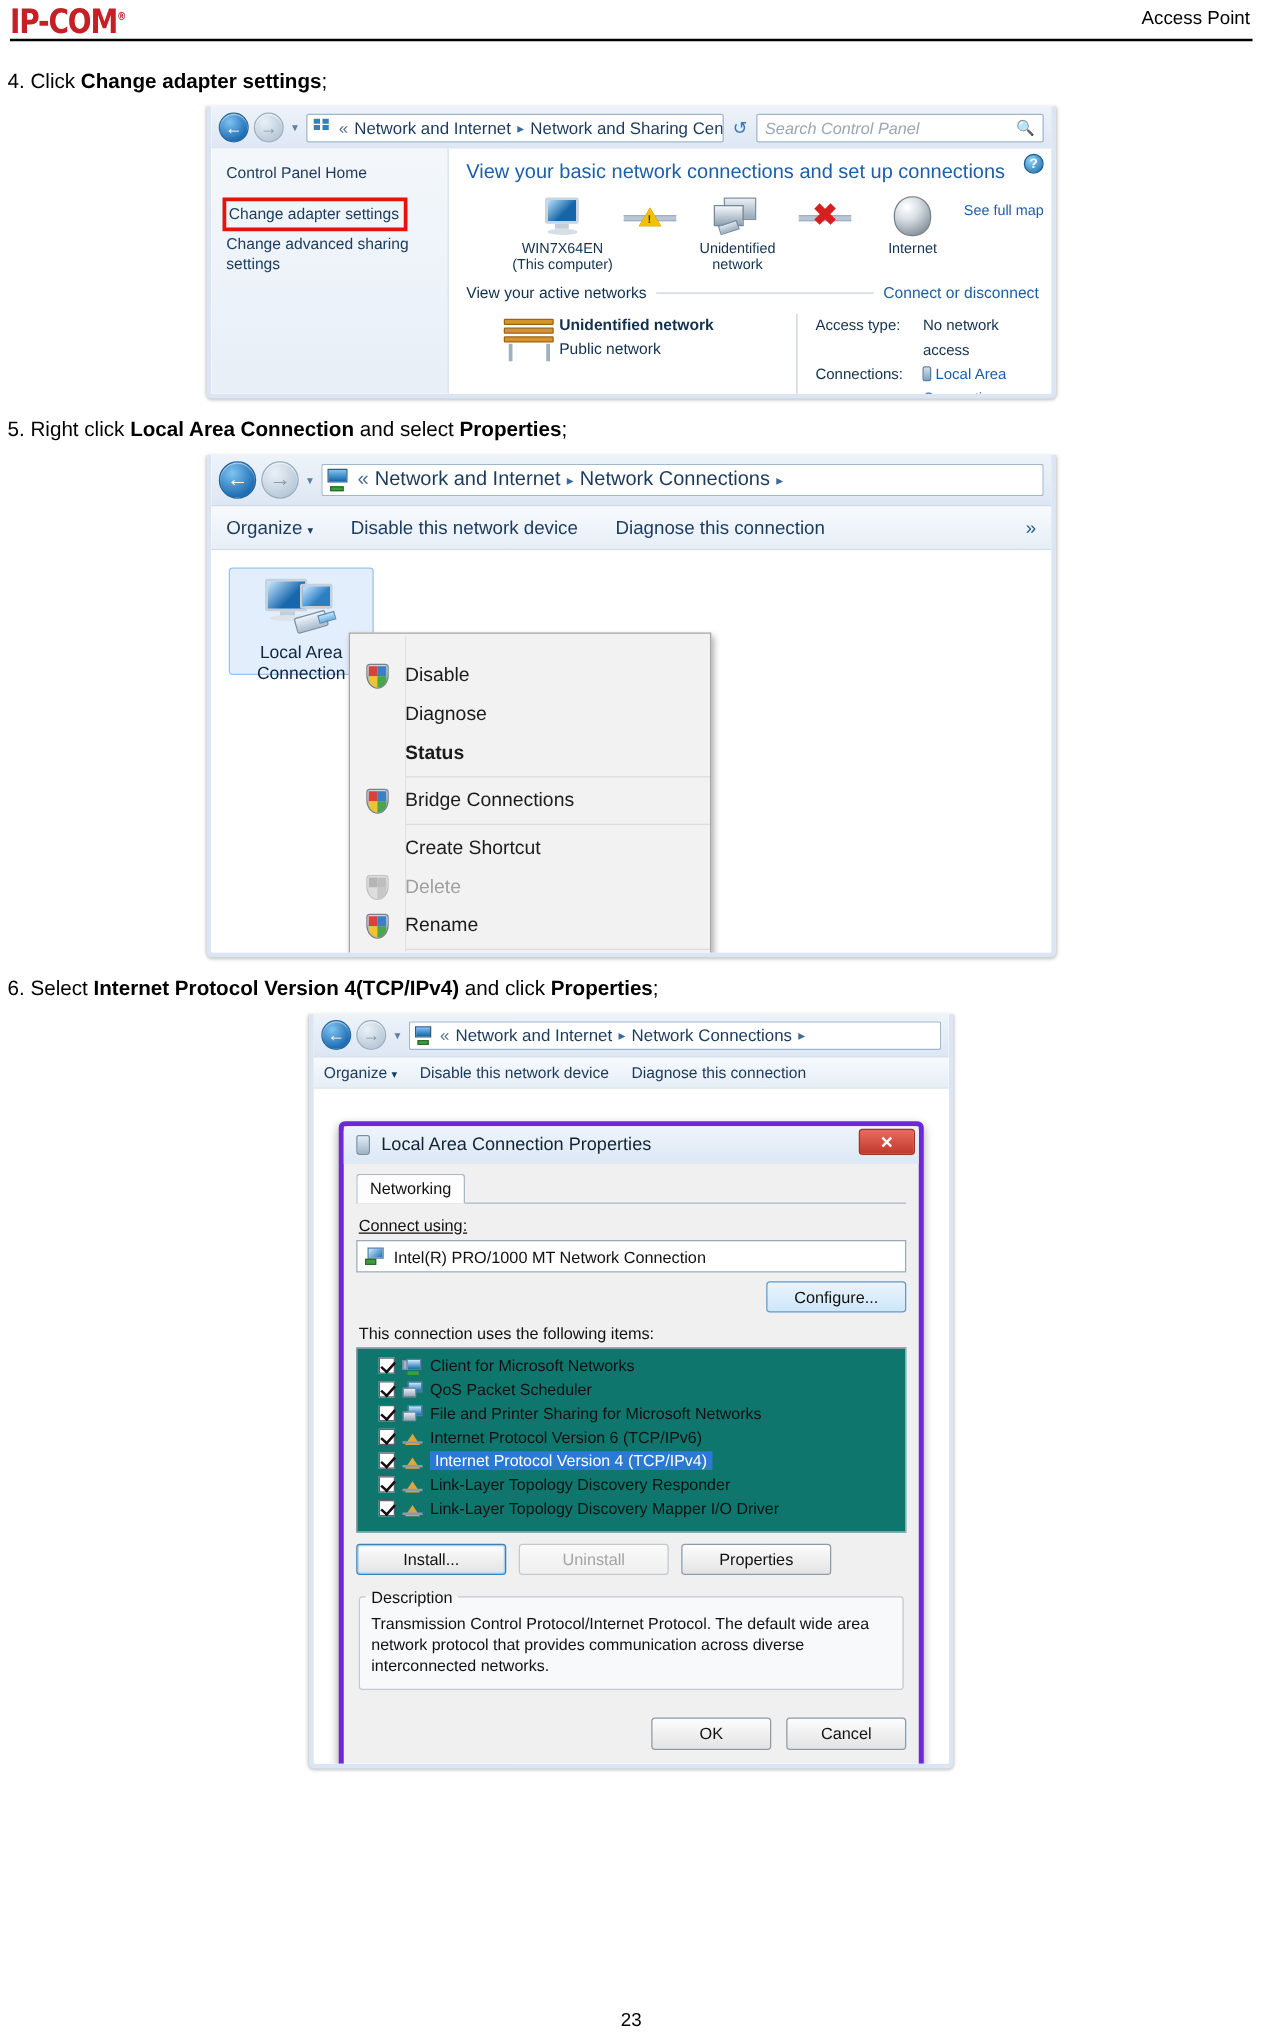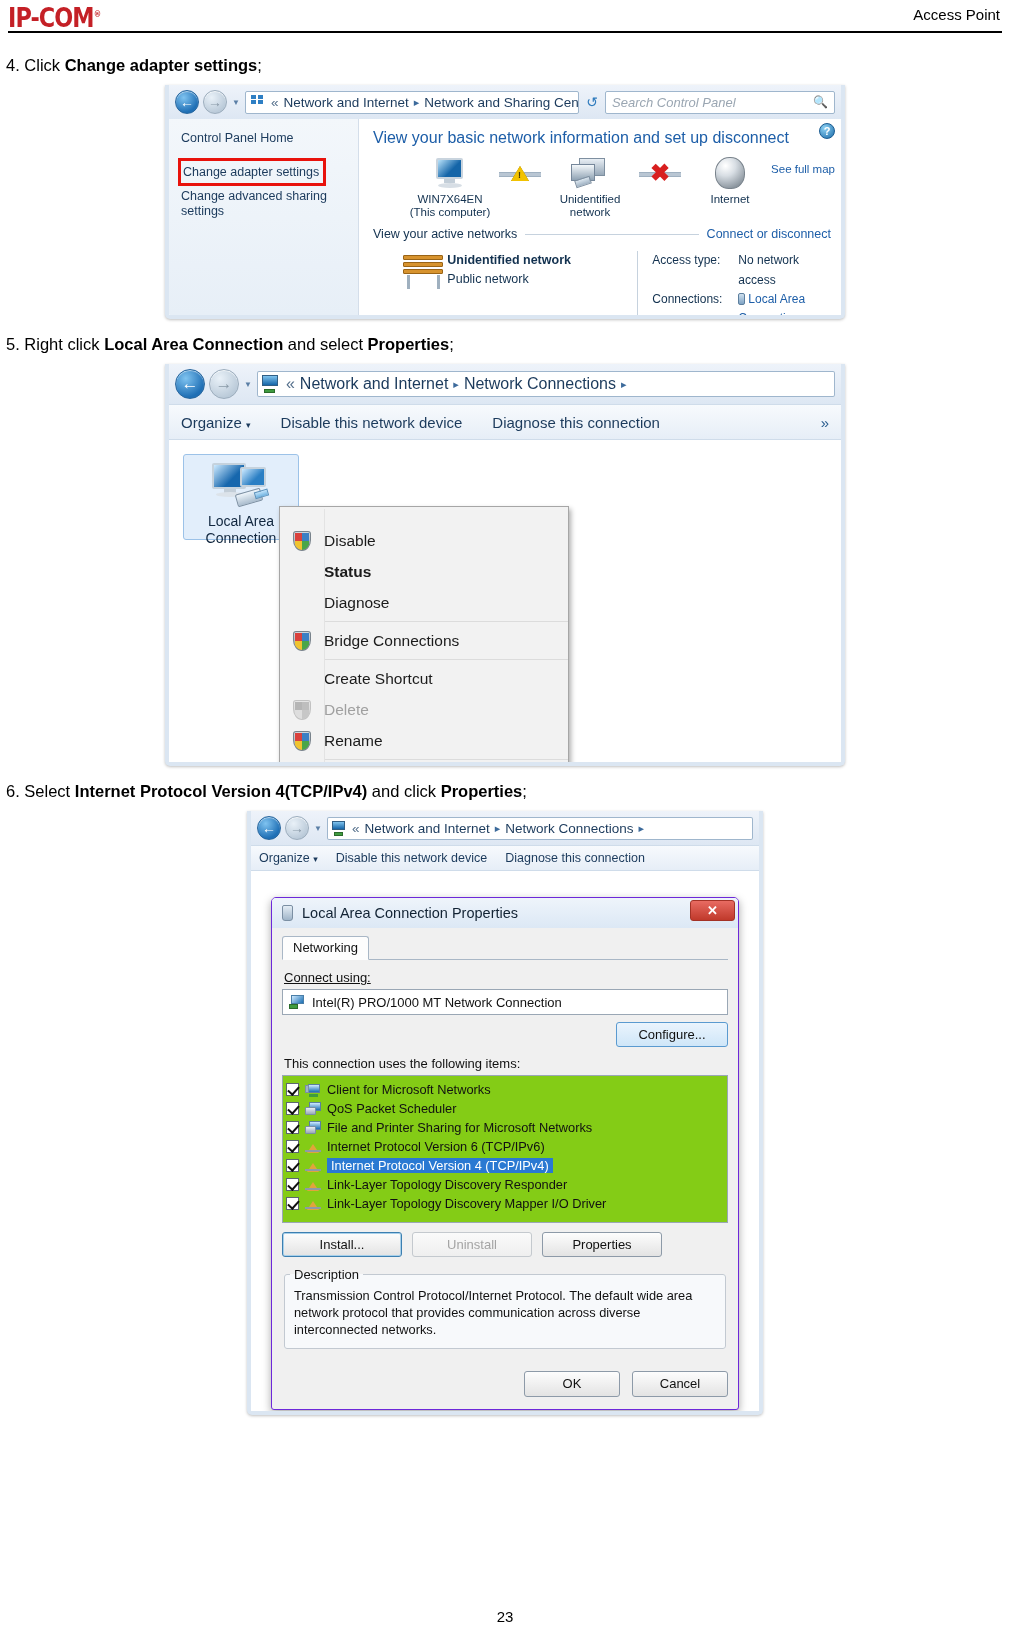--- a/index.html
+++ b/index.html
@@ -350,21 +350,21 @@
   
   #shot3{ width:516px; margin:10px auto 0; }
   #shot3 .addrbar{ height:34px;}
   #shot3 .crumbbox{ border:none;background:#fff;box-shadow:inset 0 0 0 1px #9fb6cd;font-size:13.5px;}
   #shot3 .toolbar{ height:26px;font-size:12.5px;gap:18px;padding:0 8px;}
   #shot3 .content{ position:relative;height:540px;background:#fff;overflow:hidden;}
 
   .dlg{
     position:absolute;left:20px;top:26px;width:468px;
     background:#f0f0f0;
-    border:1px solid #6d28d9;
+    border:4px solid #6d28d9;
     border-radius:5px 5px 3px 3px;
     box-shadow:0 3px 8px rgba(0,0,0,.35);
   }
   .dlg-title{
     display:flex;align-items:center;
     height:30px;
     background:linear-gradient(#eef4fb,#dce8f5);
     border-radius:4px 4px 0 0;
     padding-left:10px;
     position:relative;
@@ -422,22 +422,22 @@
     border:1px solid #8d9aa8;border-radius:3px;
     font-size:13px;color:#111;
     padding:0 10px;
   }
   .btn.focus{ border:1px solid #3c7fb1; box-shadow:0 0 0 1px #a8d0ea inset;}
   .btn.disabled{ color:#a4a4a4;border-color:#c4c9ce;background:linear-gradient(#fafafa,#efefef);}
   .cfg-row{ display:flex;justify-content:flex-end;margin:7px 0 9px 0;}
   .cfg-row .btn{ width:112px;background:linear-gradient(#eaf4fd,#cfe6f8);border-color:#5a9ad0;}
   .items-label{ font-size:13px;color:#111;margin:0 0 4px 2px;}
   .itemlist{
-    background:#84cc16;border:1px solid #9aa7b5;
-    padding:4px 0;
+    background:#0f766e;border:1px solid #9aa7b5;
+    padding:4px 14px;
     height:148px;
   }
   .item-row{
     display:flex;align-items:center;gap:6px;
     height:19px;font-size:12.8px;color:#111;
     padding-left:3px;
   }
   .cb{
     width:13px;height:13px;flex:0 0 13px;
     background:#fff;border:1px solid #5b6670;
@@ -522,21 +522,21 @@
     <div class="leftpane">
       <div class="lbl">Control Panel Home</div>
       <div class="redbox">
         <span class="lnk">Change adapter settings</span>
       </div>
       <div class="lnk">Change advanced sharing settings</div>
     </div>
 
     <div class="rightpane">
       <div class="helpbtn">?</div>
-      <div class="headline">View your basic network information and set up disconnect</div>
+      <div class="headline">View your basic network connections and set up connections</div>
       <div class="seefull">See full map</div>
 
       <div class="netmap">
         <div class="nm-node">
           <div class="nm-icon">
               <div class="ic-computer">
                 <span class="scr"></span>
                 <span class="stand"></span>
                 <span class="foot"></span>
               </div>
@@ -649,25 +649,25 @@
         <span class="ctx-ic">
             <span class="shield">
               <span class="q3"></span>
               <span class="q4"></span>
             </span>
           </span>
         <span class="ctx-label">Disable</span>
       </div>
       <div class="ctx-item">
         <span class="ctx-ic"></span>
-        <span class="ctx-label bold">Status</span>
+        <span class="ctx-label">Diagnose</span>
       </div>
       <div class="ctx-item">
         <span class="ctx-ic"></span>
-        <span class="ctx-label">Diagnose</span>
+        <span class="ctx-label bold">Status</span>
       </div>
 
       <div class="ctx-sep"></div>
 
       <div class="ctx-item">
         <span class="ctx-ic">
             <span class="shield">
               <span class="q3"></span>
               <span class="q4"></span>
             </span>

